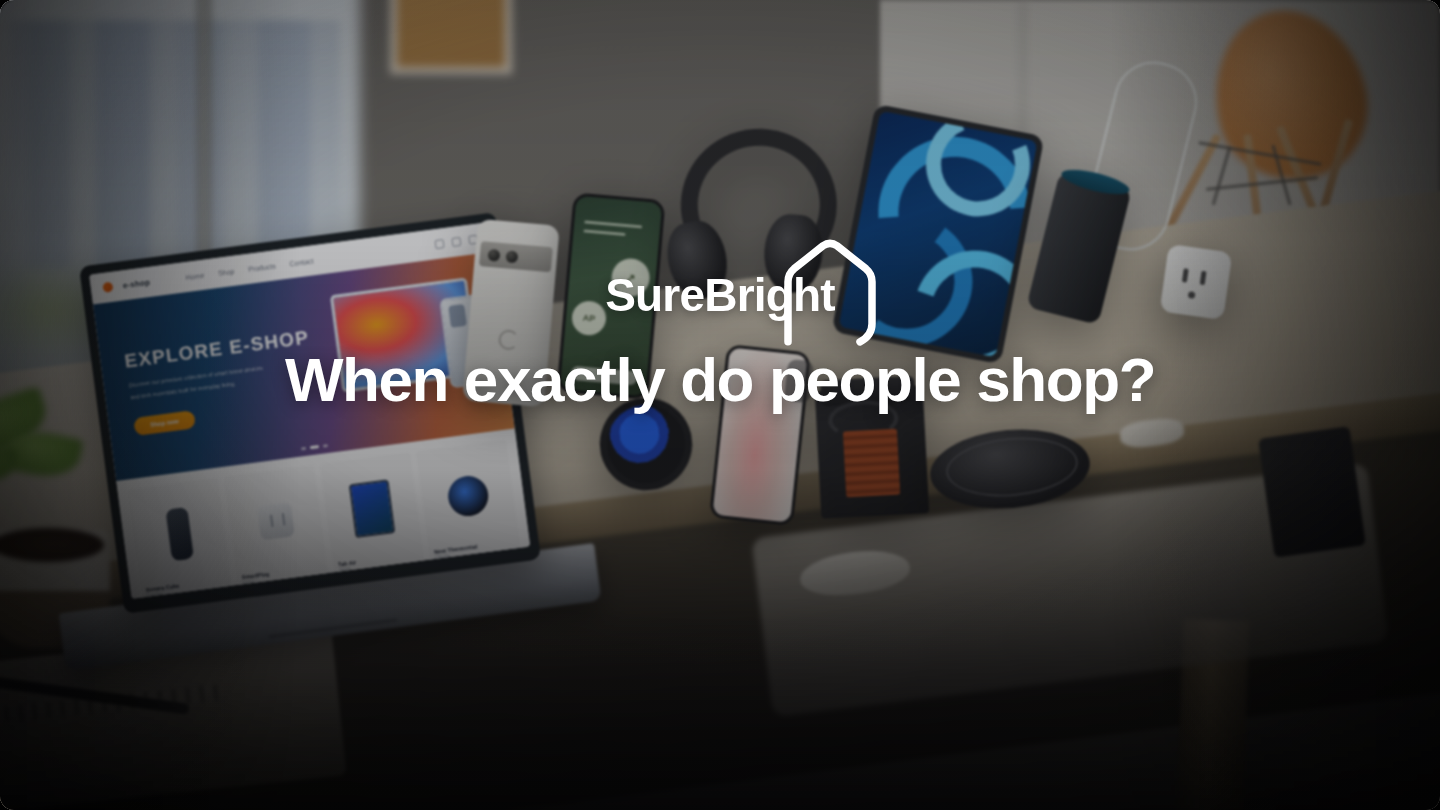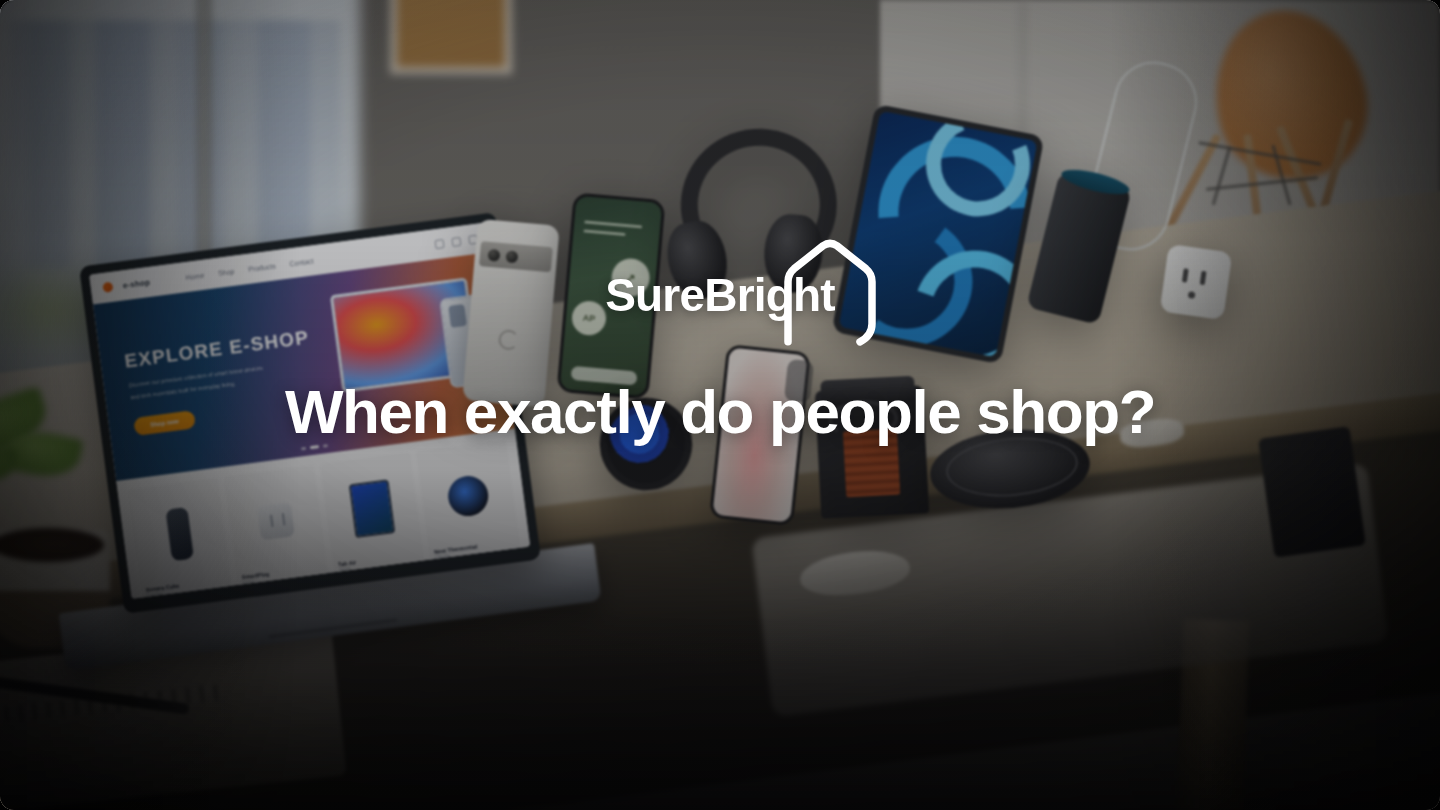--- a/index.html
+++ b/index.html
@@ -647,21 +647,21 @@
     line-height: 1;
     text-shadow: 0 2px 10px rgba(0,0,0,.35);
   }
   .brand-mark {
     position: absolute;
     left: 50%; top: 50%;
     transform: translate(54px, -52%);
     width: 112px; height: 110px;
   }
   .headline {
-    margin-top: 61px;
+    margin-top: 29px;
     color: #fff;
     font-size: 62px;
     font-weight: 700;
     letter-spacing: -1.4px;
     line-height: 1.05;
     text-align: right;
     text-shadow: 0 3px 16px rgba(0,0,0,.45);
   }
   .subhead {
     margin-top: 22px;

